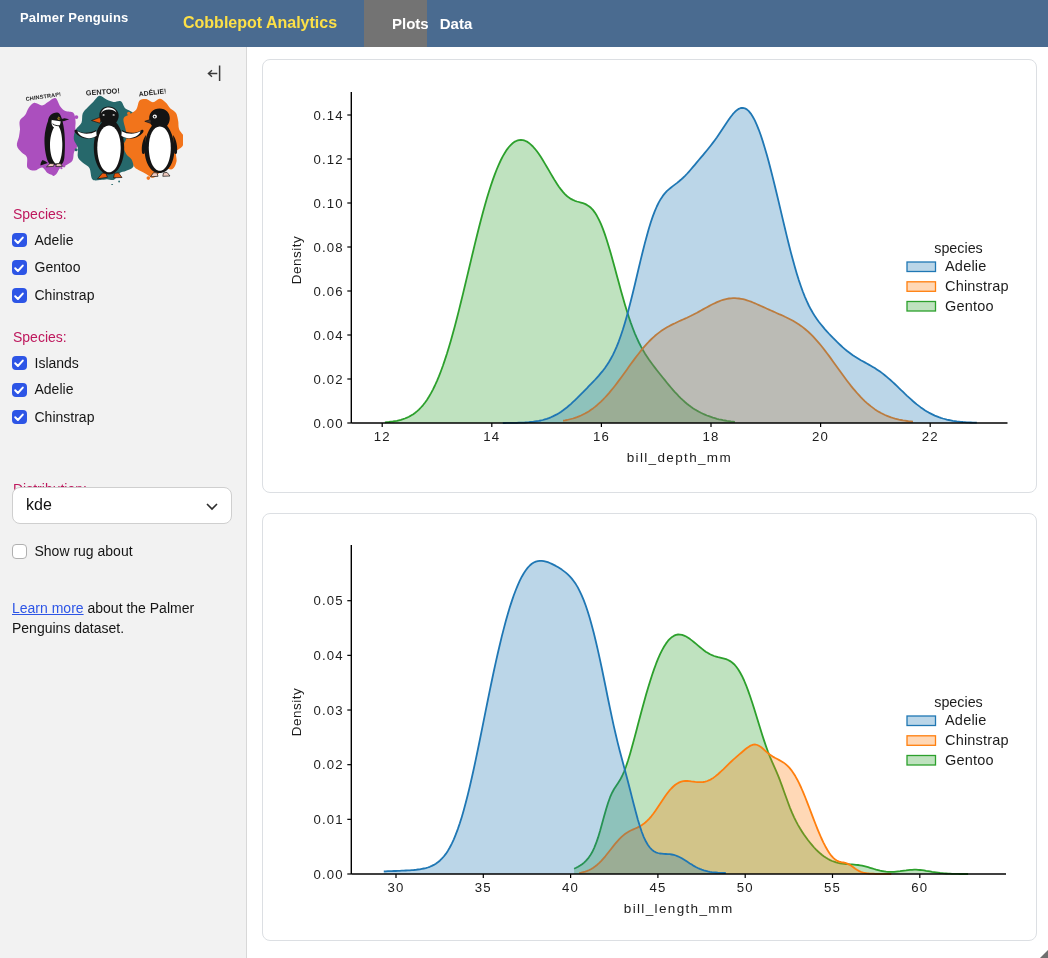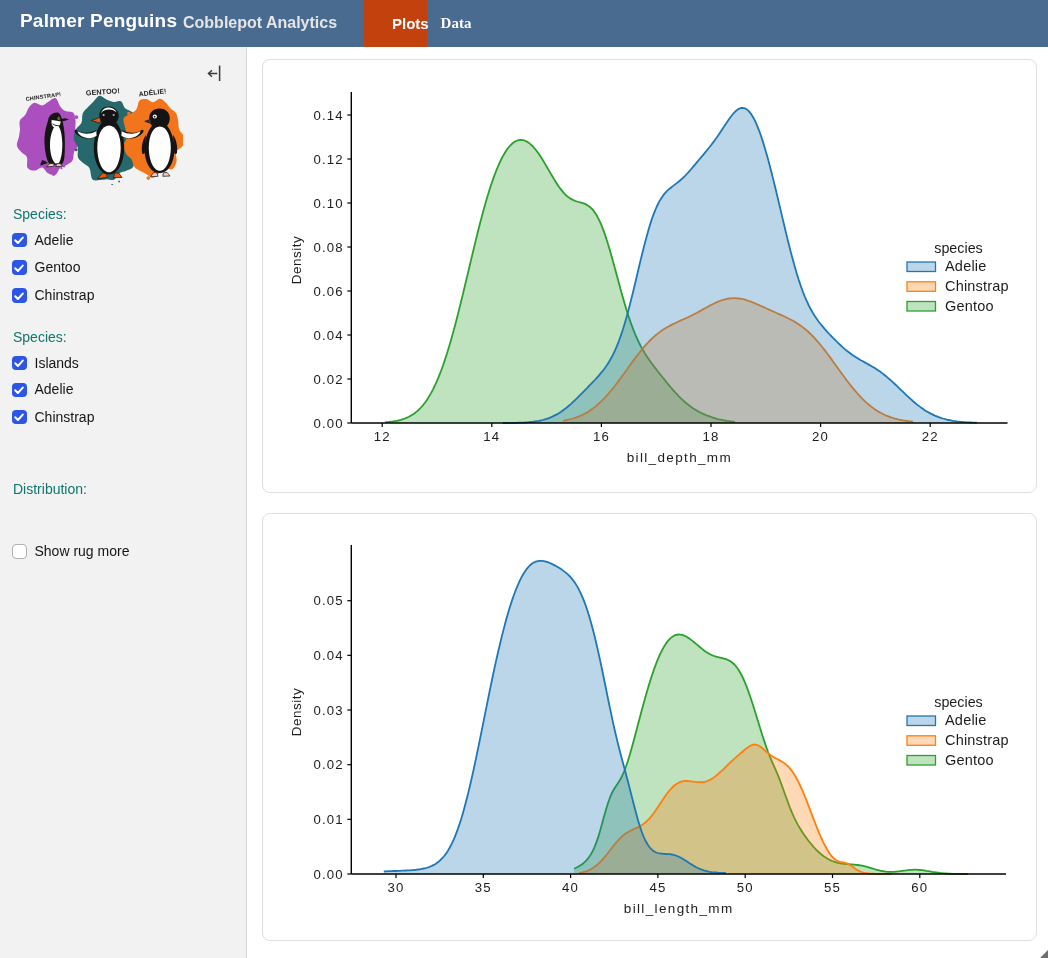--- a/index.html
+++ b/index.html
@@ -1,30 +1,30 @@
 <!DOCTYPE html>
 <html lang="en"><head>
 <meta charset="utf-8">
 <title>Palmer Penguins</title>
 <style>
 * { margin:0; padding:0; box-sizing:border-box; }
 html,body { width:1048px; height:958px; font-family:"Liberation Sans", sans-serif; background:#fff; overflow:hidden; }
 #page { position:relative; width:1048px; height:958px; }
 
 #hdr { position:absolute; left:0; top:0; width:1048px; height:47px; background:#4a6b90; }
-#hdr .ttl { position:absolute; left:20px; top:10px; font-size:19px; font-weight:bold; color:#fff; letter-spacing:0.2px; }
-#hdr .sub { position:absolute; left:183px; top:13.5px; font-size:16px; font-weight:bold; color:#e5e5e5; }
+#hdr .ttl { position:absolute; left:20px; top:10px; font-size:13px; font-weight:bold; color:#fff; letter-spacing:0.2px; }
+#hdr .sub { position:absolute; left:183px; top:13.5px; font-size:16px; font-weight:bold; color:#fde047; }
 #hdr .tab { position:absolute; top:0; height:47px; line-height:47px; font-size:15px; font-weight:bold; color:#fff; text-align:center; }
-#tab1 { left:364px; width:62.5px; background:#c2410c;padding-left:28px; }
-#tab2 { left:426.5px; width:59px;font-family:Liberation Serif, serif; }
+#tab1 { left:364px; width:62.5px; background:#737373;padding-left:28px; }
+#tab2 { left:426.5px; width:59px; }
 
 #side { position:absolute; left:0; top:47px; width:247px; height:911px; background:#f2f2f2; border-right:1px solid #d8d8d8; }
 #collapse { position:absolute; left:205px; top:16px; }
 #art { position:absolute; left:12px; top:38px; }
-.lbl { position:absolute; left:13px; font-size:14px; color:#0f766e; }
+.lbl { position:absolute; left:13px; font-size:14px; color:#be185d; }
 .row { position:absolute; display:flex; align-items:center; height:15px; }
 .cb { width:14.5px; height:14.5px; border-radius:4px; background:#2d55e6; display:inline-flex; align-items:center; justify-content:center; flex:none; }
 .cb.un { background:#fff; border:1px solid #b0b0b0; }
 .cblab { margin-left:8px; font-size:14px; color:#151515; white-space:nowrap; position:relative; top:-0.5px; }
 #sel { position:absolute; left:12px; top:440px; width:220px; height:37px; background:#fff; border:1px solid #cfcfcf; border-radius:8px; }
 #sel .val { position:absolute; left:13px; top:8px; font-size:16px; color:#111; }
 #learn { position:absolute; left:12px; top:550.5px; width:212px; font-size:14px; line-height:20.5px; color:#151515; }
 #learn a { color:#2d55e6; }
 
 .card { position:absolute; left:262px; width:775px; background:#fff; border:1px solid #dcdfe3; border-radius:8px; }
@@ -154,24 +154,31 @@
       </div>
     <div class="row" style="left:12px;top:362.7px">
 <span class="cb">
           <svg width="14" height="14" viewBox="0 0 14 14">
             <path d="M3.2 7.3 L5.9 10 L10.8 4.6" fill="none" stroke="#fff" stroke-width="2" stroke-linecap="round" stroke-linejoin="round"></path>
           </svg>
         </span>
         <span class="cblab">Chinstrap</span>
       </div>
     <div class="lbl" style="top:434px">Distribution:</div>
+    <div id="sel">
+        <span class="val">kde</span>
+      <svg width="12" height="8" viewBox="0 0 12 8" style="position:absolute;right:13px;top:15px">
+          <path d="M1.5 1.5 L6 6 L10.5 1.5" fill="none" stroke="#2d2d2d" stroke-width="1.7" stroke-linecap="round"></path>
+        </svg>
+    </div>
     <div class="row" style="left:12px;top:497px">
 <span class="cb un"></span>
-        <span class="cblab">Show rug more</span>
-      </div>
+        <span class="cblab">Show rug about</span>
+      </div>
+    <div id="learn"><a href="#">Learn more</a> about the Palmer Penguins dataset.</div>
   </div>
   <div class="card" id="card1">
       <svg width="775" height="434" viewBox="0 0 775 434" style="position:absolute;left:0;top:0">
 <path d="M121.9 362.3 L123.9 362.1 L125.9 362.0 L127.9 361.7 L129.9 361.5 L131.9 361.1 L133.9 360.8 L135.9 360.3 L137.9 359.8 L139.9 359.2 L141.9 358.5 L143.9 357.7 L145.9 356.7 L147.9 355.6 L149.9 354.4 L151.9 353.0 L153.9 351.4 L155.9 349.6 L157.9 347.5 L159.9 345.3 L161.9 342.7 L163.9 339.9 L165.9 336.8 L167.9 333.4 L169.9 329.6 L171.9 325.5 L173.9 321.1 L175.9 316.4 L177.9 311.2 L179.9 305.8 L181.9 299.9 L183.9 293.8 L185.9 287.2 L187.9 280.4 L189.9 273.3 L191.9 265.9 L193.9 258.3 L195.9 250.4 L197.9 242.3 L199.9 234.1 L201.9 225.8 L203.9 217.4 L205.9 209.0 L207.9 200.6 L209.9 192.2 L211.9 183.9 L213.9 175.8 L215.9 167.8 L217.9 160.0 L219.9 152.5 L221.9 145.3 L223.9 138.3 L225.9 131.7 L227.9 125.5 L229.9 119.6 L231.9 114.1 L233.9 109.0 L235.9 104.3 L237.9 100.0 L239.9 96.1 L241.9 92.7 L243.9 89.6 L245.9 87.0 L247.9 84.8 L249.9 83.0 L251.9 81.6 L253.9 80.7 L255.9 80.1 L257.9 79.9 L259.9 80.1 L261.9 80.7 L263.9 81.6 L265.9 82.9 L267.9 84.6 L269.9 86.5 L271.9 88.8 L273.9 91.3 L275.9 94.1 L277.9 97.1 L279.9 100.3 L281.9 103.6 L283.9 107.0 L285.9 110.4 L287.9 113.9 L289.9 117.3 L291.9 120.6 L293.9 123.7 L295.9 126.7 L297.9 129.4 L299.9 131.9 L301.9 134.1 L303.9 136.0 L305.9 137.6 L307.9 138.9 L309.9 139.9 L311.9 140.8 L313.9 141.5 L315.9 142.0 L317.9 142.6 L319.9 143.2 L321.9 143.9 L323.9 144.9 L325.9 146.2 L327.9 147.8 L329.9 149.9 L331.9 152.6 L333.9 155.8 L335.9 159.6 L337.9 163.9 L339.9 168.9 L341.9 174.4 L343.9 180.5 L345.9 186.9 L347.9 193.8 L349.9 200.9 L351.9 208.2 L353.9 215.7 L355.9 223.1 L357.9 230.4 L359.9 237.5 L361.9 244.4 L363.9 251.0 L365.9 257.2 L367.9 263.1 L369.9 268.5 L371.9 273.6 L373.9 278.2 L375.9 282.5 L377.9 286.4 L379.9 290.0 L381.9 293.4 L383.9 296.5 L385.9 299.5 L387.9 302.3 L389.9 305.0 L391.9 307.6 L393.9 310.2 L395.9 312.7 L397.9 315.3 L399.9 317.8 L401.9 320.2 L403.9 322.7 L405.9 325.1 L407.9 327.5 L409.9 329.8 L411.9 332.1 L413.9 334.2 L415.9 336.3 L417.9 338.3 L419.9 340.2 L421.9 342.0 L423.9 343.7 L425.9 345.3 L427.9 346.8 L429.9 348.2 L431.9 349.4 L433.9 350.6 L435.9 351.7 L437.9 352.8 L439.9 353.7 L441.9 354.6 L443.9 355.5 L445.9 356.2 L447.9 356.9 L449.9 357.6 L451.9 358.2 L453.9 358.8 L455.9 359.3 L457.9 359.7 L459.9 360.2 L461.9 360.5 L463.9 360.9 L465.9 361.2 L467.9 361.5 L469.9 361.7 L471.9 361.9 L471.9 363.0 L121.9 363.0 Z" fill="#2ca02c" fill-opacity="0.3" stroke="none"></path>
 <path d="M121.9 362.3 L123.9 362.1 L125.9 362.0 L127.9 361.7 L129.9 361.5 L131.9 361.1 L133.9 360.8 L135.9 360.3 L137.9 359.8 L139.9 359.2 L141.9 358.5 L143.9 357.7 L145.9 356.7 L147.9 355.6 L149.9 354.4 L151.9 353.0 L153.9 351.4 L155.9 349.6 L157.9 347.5 L159.9 345.3 L161.9 342.7 L163.9 339.9 L165.9 336.8 L167.9 333.4 L169.9 329.6 L171.9 325.5 L173.9 321.1 L175.9 316.4 L177.9 311.2 L179.9 305.8 L181.9 299.9 L183.9 293.8 L185.9 287.2 L187.9 280.4 L189.9 273.3 L191.9 265.9 L193.9 258.3 L195.9 250.4 L197.9 242.3 L199.9 234.1 L201.9 225.8 L203.9 217.4 L205.9 209.0 L207.9 200.6 L209.9 192.2 L211.9 183.9 L213.9 175.8 L215.9 167.8 L217.9 160.0 L219.9 152.5 L221.9 145.3 L223.9 138.3 L225.9 131.7 L227.9 125.5 L229.9 119.6 L231.9 114.1 L233.9 109.0 L235.9 104.3 L237.9 100.0 L239.9 96.1 L241.9 92.7 L243.9 89.6 L245.9 87.0 L247.9 84.8 L249.9 83.0 L251.9 81.6 L253.9 80.7 L255.9 80.1 L257.9 79.9 L259.9 80.1 L261.9 80.7 L263.9 81.6 L265.9 82.9 L267.9 84.6 L269.9 86.5 L271.9 88.8 L273.9 91.3 L275.9 94.1 L277.9 97.1 L279.9 100.3 L281.9 103.6 L283.9 107.0 L285.9 110.4 L287.9 113.9 L289.9 117.3 L291.9 120.6 L293.9 123.7 L295.9 126.7 L297.9 129.4 L299.9 131.9 L301.9 134.1 L303.9 136.0 L305.9 137.6 L307.9 138.9 L309.9 139.9 L311.9 140.8 L313.9 141.5 L315.9 142.0 L317.9 142.6 L319.9 143.2 L321.9 143.9 L323.9 144.9 L325.9 146.2 L327.9 147.8 L329.9 149.9 L331.9 152.6 L333.9 155.8 L335.9 159.6 L337.9 163.9 L339.9 168.9 L341.9 174.4 L343.9 180.5 L345.9 186.9 L347.9 193.8 L349.9 200.9 L351.9 208.2 L353.9 215.7 L355.9 223.1 L357.9 230.4 L359.9 237.5 L361.9 244.4 L363.9 251.0 L365.9 257.2 L367.9 263.1 L369.9 268.5 L371.9 273.6 L373.9 278.2 L375.9 282.5 L377.9 286.4 L379.9 290.0 L381.9 293.4 L383.9 296.5 L385.9 299.5 L387.9 302.3 L389.9 305.0 L391.9 307.6 L393.9 310.2 L395.9 312.7 L397.9 315.3 L399.9 317.8 L401.9 320.2 L403.9 322.7 L405.9 325.1 L407.9 327.5 L409.9 329.8 L411.9 332.1 L413.9 334.2 L415.9 336.3 L417.9 338.3 L419.9 340.2 L421.9 342.0 L423.9 343.7 L425.9 345.3 L427.9 346.8 L429.9 348.2 L431.9 349.4 L433.9 350.6 L435.9 351.7 L437.9 352.8 L439.9 353.7 L441.9 354.6 L443.9 355.5 L445.9 356.2 L447.9 356.9 L449.9 357.6 L451.9 358.2 L453.9 358.8 L455.9 359.3 L457.9 359.7 L459.9 360.2 L461.9 360.5 L463.9 360.9 L465.9 361.2 L467.9 361.5 L469.9 361.7 L471.9 361.9" fill="none" stroke="#2ca02c" stroke-width="1.8" stroke-linejoin="round"></path>
 <path d="M300.0 360.7 L302.0 360.4 L304.0 360.0 L306.0 359.5 L308.0 359.0 L310.0 358.5 L312.0 357.8 L314.0 357.1 L316.0 356.3 L318.0 355.5 L320.0 354.5 L322.0 353.5 L324.0 352.4 L326.0 351.2 L328.0 349.8 L330.0 348.4 L332.0 346.9 L334.0 345.2 L336.0 343.4 L338.0 341.6 L340.0 339.6 L342.0 337.5 L344.0 335.3 L346.0 333.1 L348.0 330.7 L350.0 328.2 L352.0 325.7 L354.0 323.1 L356.0 320.4 L358.0 317.7 L360.0 315.0 L362.0 312.2 L364.0 309.4 L366.0 306.6 L368.0 303.8 L370.0 301.1 L372.0 298.4 L374.0 295.7 L376.0 293.2 L378.0 290.6 L380.0 288.2 L382.0 285.9 L384.0 283.6 L386.0 281.5 L388.0 279.5 L390.0 277.6 L392.0 275.8 L394.0 274.1 L396.0 272.6 L398.0 271.1 L400.0 269.8 L402.0 268.5 L404.0 267.3 L406.0 266.2 L408.0 265.1 L410.0 264.1 L412.0 263.2 L414.0 262.2 L416.0 261.3 L418.0 260.4 L420.0 259.5 L422.0 258.6 L424.0 257.7 L426.0 256.7 L428.0 255.8 L430.0 254.8 L432.0 253.7 L434.0 252.7 L436.0 251.6 L438.0 250.5 L440.0 249.4 L442.0 248.3 L444.0 247.2 L446.0 246.1 L448.0 245.0 L450.0 244.0 L452.0 243.1 L454.0 242.1 L456.0 241.3 L458.0 240.5 L460.0 239.9 L462.0 239.3 L464.0 238.9 L466.0 238.5 L468.0 238.3 L470.0 238.2 L472.0 238.2 L474.0 238.3 L476.0 238.5 L478.0 238.8 L480.0 239.2 L482.0 239.7 L484.0 240.3 L486.0 241.0 L488.0 241.7 L490.0 242.5 L492.0 243.3 L494.0 244.2 L496.0 245.1 L498.0 246.0 L500.0 246.9 L502.0 247.8 L504.0 248.7 L506.0 249.6 L508.0 250.5 L510.0 251.4 L512.0 252.3 L514.0 253.2 L516.0 254.1 L518.0 254.9 L520.0 255.8 L522.0 256.8 L524.0 257.7 L526.0 258.7 L528.0 259.7 L530.0 260.8 L532.0 262.0 L534.0 263.2 L536.0 264.5 L538.0 265.9 L540.0 267.4 L542.0 269.0 L544.0 270.7 L546.0 272.5 L548.0 274.4 L550.0 276.4 L552.0 278.6 L554.0 280.8 L556.0 283.1 L558.0 285.5 L560.0 288.0 L562.0 290.6 L564.0 293.2 L566.0 295.9 L568.0 298.6 L570.0 301.4 L572.0 304.2 L574.0 307.0 L576.0 309.8 L578.0 312.6 L580.0 315.3 L582.0 318.0 L584.0 320.7 L586.0 323.3 L588.0 325.9 L590.0 328.3 L592.0 330.7 L594.0 333.0 L596.0 335.2 L598.0 337.4 L600.0 339.4 L602.0 341.3 L604.0 343.1 L606.0 344.8 L608.0 346.4 L610.0 347.9 L612.0 349.4 L614.0 350.7 L616.0 351.9 L618.0 353.0 L620.0 354.0 L622.0 355.0 L624.0 355.8 L626.0 356.6 L628.0 357.4 L630.0 358.0 L632.0 358.6 L634.0 359.1 L636.0 359.6 L638.0 360.0 L640.0 360.4 L642.0 360.7 L644.0 361.0 L646.0 361.3 L648.0 361.5 L650.0 361.7 L650.0 363.0 L300.0 363.0 Z" fill="#ff7f0e" fill-opacity="0.3" stroke="none"></path>
 <path d="M300.0 360.7 L302.0 360.4 L304.0 360.0 L306.0 359.5 L308.0 359.0 L310.0 358.5 L312.0 357.8 L314.0 357.1 L316.0 356.3 L318.0 355.5 L320.0 354.5 L322.0 353.5 L324.0 352.4 L326.0 351.2 L328.0 349.8 L330.0 348.4 L332.0 346.9 L334.0 345.2 L336.0 343.4 L338.0 341.6 L340.0 339.6 L342.0 337.5 L344.0 335.3 L346.0 333.1 L348.0 330.7 L350.0 328.2 L352.0 325.7 L354.0 323.1 L356.0 320.4 L358.0 317.7 L360.0 315.0 L362.0 312.2 L364.0 309.4 L366.0 306.6 L368.0 303.8 L370.0 301.1 L372.0 298.4 L374.0 295.7 L376.0 293.2 L378.0 290.6 L380.0 288.2 L382.0 285.9 L384.0 283.6 L386.0 281.5 L388.0 279.5 L390.0 277.6 L392.0 275.8 L394.0 274.1 L396.0 272.6 L398.0 271.1 L400.0 269.8 L402.0 268.5 L404.0 267.3 L406.0 266.2 L408.0 265.1 L410.0 264.1 L412.0 263.2 L414.0 262.2 L416.0 261.3 L418.0 260.4 L420.0 259.5 L422.0 258.6 L424.0 257.7 L426.0 256.7 L428.0 255.8 L430.0 254.8 L432.0 253.7 L434.0 252.7 L436.0 251.6 L438.0 250.5 L440.0 249.4 L442.0 248.3 L444.0 247.2 L446.0 246.1 L448.0 245.0 L450.0 244.0 L452.0 243.1 L454.0 242.1 L456.0 241.3 L458.0 240.5 L460.0 239.9 L462.0 239.3 L464.0 238.9 L466.0 238.5 L468.0 238.3 L470.0 238.2 L472.0 238.2 L474.0 238.3 L476.0 238.5 L478.0 238.8 L480.0 239.2 L482.0 239.7 L484.0 240.3 L486.0 241.0 L488.0 241.7 L490.0 242.5 L492.0 243.3 L494.0 244.2 L496.0 245.1 L498.0 246.0 L500.0 246.9 L502.0 247.8 L504.0 248.7 L506.0 249.6 L508.0 250.5 L510.0 251.4 L512.0 252.3 L514.0 253.2 L516.0 254.1 L518.0 254.9 L520.0 255.8 L522.0 256.8 L524.0 257.7 L526.0 258.7 L528.0 259.7 L530.0 260.8 L532.0 262.0 L534.0 263.2 L536.0 264.5 L538.0 265.9 L540.0 267.4 L542.0 269.0 L544.0 270.7 L546.0 272.5 L548.0 274.4 L550.0 276.4 L552.0 278.6 L554.0 280.8 L556.0 283.1 L558.0 285.5 L560.0 288.0 L562.0 290.6 L564.0 293.2 L566.0 295.9 L568.0 298.6 L570.0 301.4 L572.0 304.2 L574.0 307.0 L576.0 309.8 L578.0 312.6 L580.0 315.3 L582.0 318.0 L584.0 320.7 L586.0 323.3 L588.0 325.9 L590.0 328.3 L592.0 330.7 L594.0 333.0 L596.0 335.2 L598.0 337.4 L600.0 339.4 L602.0 341.3 L604.0 343.1 L606.0 344.8 L608.0 346.4 L610.0 347.9 L612.0 349.4 L614.0 350.7 L616.0 351.9 L618.0 353.0 L620.0 354.0 L622.0 355.0 L624.0 355.8 L626.0 356.6 L628.0 357.4 L630.0 358.0 L632.0 358.6 L634.0 359.1 L636.0 359.6 L638.0 360.0 L640.0 360.4 L642.0 360.7 L644.0 361.0 L646.0 361.3 L648.0 361.5 L650.0 361.7" fill="none" stroke="#ff7f0e" stroke-width="1.8" stroke-linejoin="round"></path>
 <path d="M239.8 363.0 L241.8 363.0 L243.8 362.9 L245.8 362.9 L247.8 362.9 L249.8 362.9 L251.8 362.8 L253.8 362.8 L255.8 362.7 L257.8 362.7 L259.8 362.6 L261.8 362.5 L263.8 362.3 L265.8 362.2 L267.8 362.0 L269.8 361.8 L271.8 361.5 L273.8 361.2 L275.8 360.9 L277.8 360.5 L279.8 360.0 L281.8 359.4 L283.8 358.8 L285.8 358.1 L287.8 357.3 L289.8 356.4 L291.8 355.4 L293.8 354.4 L295.8 353.2 L297.8 351.9 L299.8 350.5 L301.8 349.0 L303.8 347.5 L305.8 345.8 L307.8 344.1 L309.8 342.2 L311.8 340.3 L313.8 338.4 L315.8 336.4 L317.8 334.4 L319.8 332.4 L321.8 330.3 L323.8 328.3 L325.8 326.2 L327.8 324.2 L329.8 322.1 L331.8 320.0 L333.8 317.8 L335.8 315.6 L337.8 313.2 L339.8 310.8 L341.8 308.2 L343.8 305.3 L345.8 302.2 L347.8 298.8 L349.8 295.1 L351.8 290.9 L353.8 286.3 L355.8 281.3 L357.8 275.7 L359.8 269.7 L361.8 263.2 L363.8 256.2 L365.8 248.8 L367.8 241.1 L369.8 233.0 L371.8 224.7 L373.8 216.3 L375.8 207.8 L377.8 199.4 L379.8 191.3 L381.8 183.4 L383.8 175.9 L385.8 168.8 L387.8 162.3 L389.8 156.4 L391.8 151.1 L393.8 146.5 L395.8 142.4 L397.8 138.9 L399.8 135.9 L401.8 133.4 L403.8 131.2 L405.8 129.4 L407.8 127.7 L409.8 126.1 L411.8 124.6 L413.8 123.1 L415.8 121.5 L417.8 119.8 L419.8 118.0 L421.8 116.1 L423.8 114.0 L425.8 111.8 L427.8 109.5 L429.8 107.2 L431.8 104.8 L433.8 102.4 L435.8 100.0 L437.8 97.6 L439.8 95.3 L441.8 92.9 L443.8 90.5 L445.8 88.0 L447.8 85.5 L449.8 82.9 L451.8 80.2 L453.8 77.5 L455.8 74.6 L457.8 71.6 L459.8 68.5 L461.8 65.5 L463.8 62.4 L465.8 59.5 L467.8 56.7 L469.8 54.2 L471.8 52.0 L473.8 50.2 L475.8 48.8 L477.8 48.0 L479.8 47.8 L481.8 48.3 L483.8 49.4 L485.8 51.1 L487.8 53.6 L489.8 56.7 L491.8 60.4 L493.8 64.8 L495.8 69.8 L497.8 75.3 L499.8 81.4 L501.8 87.9 L503.8 94.8 L505.8 102.1 L507.8 109.7 L509.8 117.6 L511.8 125.7 L513.8 134.0 L515.8 142.4 L517.8 150.9 L519.8 159.4 L521.8 167.8 L523.8 176.1 L525.8 184.2 L527.8 192.1 L529.8 199.6 L531.8 206.8 L533.8 213.7 L535.8 220.1 L537.8 226.0 L539.8 231.5 L541.8 236.6 L543.8 241.2 L545.8 245.5 L547.8 249.3 L549.8 252.8 L551.8 256.1 L553.8 259.0 L555.8 261.8 L557.8 264.3 L559.8 266.7 L561.8 269.1 L563.8 271.3 L565.8 273.5 L567.8 275.6 L569.8 277.7 L571.8 279.7 L573.8 281.7 L575.8 283.6 L577.8 285.5 L579.8 287.4 L581.8 289.1 L583.8 290.8 L585.8 292.3 L587.8 293.8 L589.8 295.3 L591.8 296.6 L593.8 297.8 L595.8 299.0 L597.8 300.2 L599.8 301.3 L601.8 302.4 L603.8 303.5 L605.8 304.6 L607.8 305.7 L609.8 306.9 L611.8 308.1 L613.8 309.4 L615.8 310.7 L617.8 312.1 L619.8 313.6 L621.8 315.2 L623.8 316.9 L625.8 318.6 L627.8 320.3 L629.8 322.2 L631.8 324.0 L633.8 325.9 L635.8 327.9 L637.8 329.8 L639.8 331.7 L641.8 333.7 L643.8 335.6 L645.8 337.4 L647.8 339.2 L649.8 341.0 L651.8 342.7 L653.8 344.4 L655.8 345.9 L657.8 347.4 L659.8 348.8 L661.8 350.2 L663.8 351.4 L665.8 352.6 L667.8 353.6 L669.8 354.6 L671.8 355.6 L673.8 356.4 L675.8 357.2 L677.8 357.9 L679.8 358.5 L681.8 359.0 L683.8 359.6 L685.8 360.0 L687.8 360.4 L689.8 360.8 L691.8 361.1 L693.8 361.4 L695.8 361.6 L697.8 361.8 L699.8 362.0 L701.8 362.1 L703.8 362.3 L705.8 362.4 L707.8 362.5 L709.8 362.6 L711.8 362.7 L713.8 362.7 L713.8 363.0 L239.8 363.0 Z" fill="#1f77b4" fill-opacity="0.3" stroke="none"></path>
 <path d="M239.8 363.0 L241.8 363.0 L243.8 362.9 L245.8 362.9 L247.8 362.9 L249.8 362.9 L251.8 362.8 L253.8 362.8 L255.8 362.7 L257.8 362.7 L259.8 362.6 L261.8 362.5 L263.8 362.3 L265.8 362.2 L267.8 362.0 L269.8 361.8 L271.8 361.5 L273.8 361.2 L275.8 360.9 L277.8 360.5 L279.8 360.0 L281.8 359.4 L283.8 358.8 L285.8 358.1 L287.8 357.3 L289.8 356.4 L291.8 355.4 L293.8 354.4 L295.8 353.2 L297.8 351.9 L299.8 350.5 L301.8 349.0 L303.8 347.5 L305.8 345.8 L307.8 344.1 L309.8 342.2 L311.8 340.3 L313.8 338.4 L315.8 336.4 L317.8 334.4 L319.8 332.4 L321.8 330.3 L323.8 328.3 L325.8 326.2 L327.8 324.2 L329.8 322.1 L331.8 320.0 L333.8 317.8 L335.8 315.6 L337.8 313.2 L339.8 310.8 L341.8 308.2 L343.8 305.3 L345.8 302.2 L347.8 298.8 L349.8 295.1 L351.8 290.9 L353.8 286.3 L355.8 281.3 L357.8 275.7 L359.8 269.7 L361.8 263.2 L363.8 256.2 L365.8 248.8 L367.8 241.1 L369.8 233.0 L371.8 224.7 L373.8 216.3 L375.8 207.8 L377.8 199.4 L379.8 191.3 L381.8 183.4 L383.8 175.9 L385.8 168.8 L387.8 162.3 L389.8 156.4 L391.8 151.1 L393.8 146.5 L395.8 142.4 L397.8 138.9 L399.8 135.9 L401.8 133.4 L403.8 131.2 L405.8 129.4 L407.8 127.7 L409.8 126.1 L411.8 124.6 L413.8 123.1 L415.8 121.5 L417.8 119.8 L419.8 118.0 L421.8 116.1 L423.8 114.0 L425.8 111.8 L427.8 109.5 L429.8 107.2 L431.8 104.8 L433.8 102.4 L435.8 100.0 L437.8 97.6 L439.8 95.3 L441.8 92.9 L443.8 90.5 L445.8 88.0 L447.8 85.5 L449.8 82.9 L451.8 80.2 L453.8 77.5 L455.8 74.6 L457.8 71.6 L459.8 68.5 L461.8 65.5 L463.8 62.4 L465.8 59.5 L467.8 56.7 L469.8 54.2 L471.8 52.0 L473.8 50.2 L475.8 48.8 L477.8 48.0 L479.8 47.8 L481.8 48.3 L483.8 49.4 L485.8 51.1 L487.8 53.6 L489.8 56.7 L491.8 60.4 L493.8 64.8 L495.8 69.8 L497.8 75.3 L499.8 81.4 L501.8 87.9 L503.8 94.8 L505.8 102.1 L507.8 109.7 L509.8 117.6 L511.8 125.7 L513.8 134.0 L515.8 142.4 L517.8 150.9 L519.8 159.4 L521.8 167.8 L523.8 176.1 L525.8 184.2 L527.8 192.1 L529.8 199.6 L531.8 206.8 L533.8 213.7 L535.8 220.1 L537.8 226.0 L539.8 231.5 L541.8 236.6 L543.8 241.2 L545.8 245.5 L547.8 249.3 L549.8 252.8 L551.8 256.1 L553.8 259.0 L555.8 261.8 L557.8 264.3 L559.8 266.7 L561.8 269.1 L563.8 271.3 L565.8 273.5 L567.8 275.6 L569.8 277.7 L571.8 279.7 L573.8 281.7 L575.8 283.6 L577.8 285.5 L579.8 287.4 L581.8 289.1 L583.8 290.8 L585.8 292.3 L587.8 293.8 L589.8 295.3 L591.8 296.6 L593.8 297.8 L595.8 299.0 L597.8 300.2 L599.8 301.3 L601.8 302.4 L603.8 303.5 L605.8 304.6 L607.8 305.7 L609.8 306.9 L611.8 308.1 L613.8 309.4 L615.8 310.7 L617.8 312.1 L619.8 313.6 L621.8 315.2 L623.8 316.9 L625.8 318.6 L627.8 320.3 L629.8 322.2 L631.8 324.0 L633.8 325.9 L635.8 327.9 L637.8 329.8 L639.8 331.7 L641.8 333.7 L643.8 335.6 L645.8 337.4 L647.8 339.2 L649.8 341.0 L651.8 342.7 L653.8 344.4 L655.8 345.9 L657.8 347.4 L659.8 348.8 L661.8 350.2 L663.8 351.4 L665.8 352.6 L667.8 353.6 L669.8 354.6 L671.8 355.6 L673.8 356.4 L675.8 357.2 L677.8 357.9 L679.8 358.5 L681.8 359.0 L683.8 359.6 L685.8 360.0 L687.8 360.4 L689.8 360.8 L691.8 361.1 L693.8 361.4 L695.8 361.6 L697.8 361.8 L699.8 362.0 L701.8 362.1 L703.8 362.3 L705.8 362.4 L707.8 362.5 L709.8 362.6 L711.8 362.7 L713.8 362.7" fill="none" stroke="#1f77b4" stroke-width="1.8" stroke-linejoin="round"></path>
 <line x1="88.3" y1="32" x2="88.3" y2="363" stroke="#000" stroke-width="1.4"></line>

